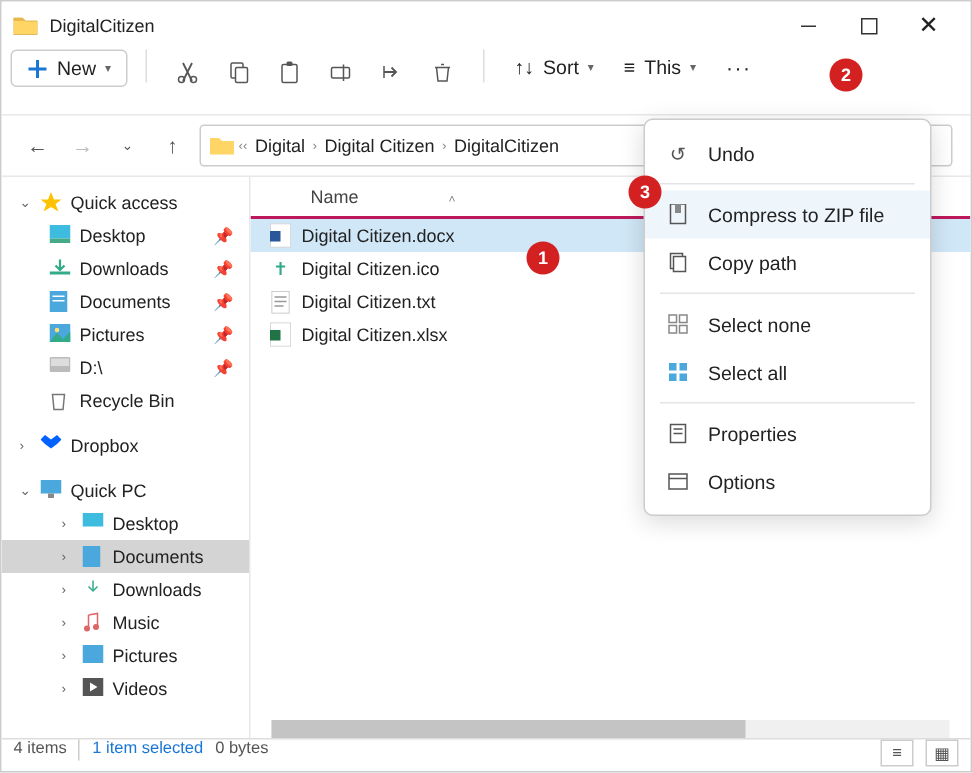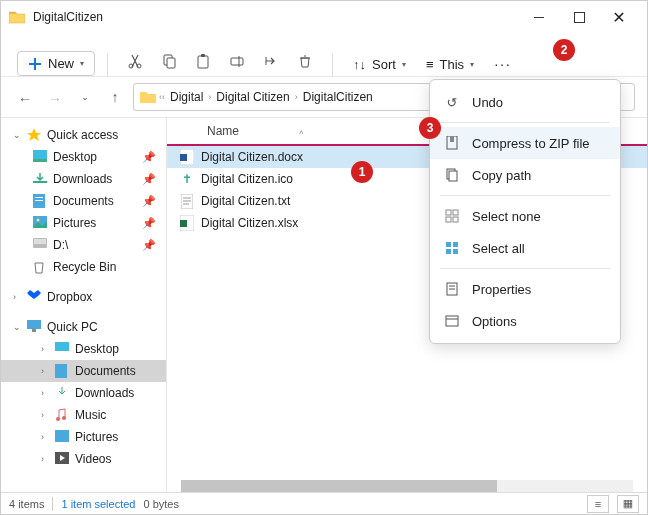--- a/index.html
+++ b/index.html
@@ -7,21 +7,21 @@
 
 .titlebar { height: 32px; display: flex; align-items: center; padding: 0 8px; background: #fff; }
 .titlebar .folder-ic { width: 16px; height: 14px; margin-right: 8px; display: inline-block; }
 .titlebar .title { flex: 1; font-size: 12px; }
 .winctrls { display: flex; }
 .winctrls div { width: 40px; height: 28px; display: flex; align-items: center; justify-content: center; font-size: 12px; }
 .winctrls .min::after { content: ""; width: 10px; border-top: 1px solid #333; }
 .winctrls .max::after { content: ""; width: 9px; height: 9px; border: 1px solid #333; }
 .winctrls .close { font-size: 16px; }
 
-.toolbar { height: 44px; display: flex; align-items: flex-end; padding: 0 16px; gap: 4px; background: #fff; border-bottom: 1px solid #e8e8e8; position: relative; }
+.toolbar { height: 44px; display: flex; align-items: flex-start; padding: 0 6px; gap: 4px; background: #fff; border-bottom: 1px solid #e8e8e8; position: relative; }
 .btn-new { display: flex; align-items: center; gap: 6px; border: 1px solid #ccc; border-radius: 4px; padding: 4px 10px; font-size: 13px; }
 .plus-ic { width: 14px; height: 14px; position: relative; }
 .plus-ic::before, .plus-ic::after { content: ""; position: absolute; background: #1976d2; }
 .plus-ic::before { width: 2px; height: 12px; left: 6px; top: 1px; }
 .plus-ic::after { width: 12px; height: 2px; left: 1px; top: 6px; }
 .tsep { width: 1px; height: 22px; background: #ddd; margin: 0 8px; }
 .ticon { width: 30px; height: 30px; display: flex; align-items: center; justify-content: center; color: #555; border-radius: 4px; }
 .sort-btn, .view-btn { display: flex; align-items: center; gap: 6px; padding: 4px 8px; font-size: 13px; }
 .chev-dn { font-size: 8px; color: #666; }
 .more-btn { padding: 4px 8px; font-size: 14px; letter-spacing: 1px; position: relative; }
@@ -59,21 +59,21 @@
 .mitem { display: flex; align-items: center; height: 32px; padding: 0 14px; font-size: 13px; gap: 12px; }
 .mitem.hover { background: #eef6fc; }
 .msep { height: 1px; background: #e4e4e4; margin: 4px 10px; }
 .mic { width: 16px; height: 16px; display: flex; align-items: center; justify-content: center; color: #555; flex-shrink: 0; font-size: 13px; }
 
 .badge { position: absolute; width: 22px; height: 22px; background: #d32020; border-radius: 50%; color: #fff; display: flex; align-items: center; justify-content: center; font-size: 12px; font-weight: bold; z-index: 200; }
 .b1 { left: 350px; top: 160px; }
 .b2 { left: 552px; top: 38px; }
 .b3 { left: 418px; top: 116px; }
 
-.statusbar { position: absolute; bottom: 0; left: 0; right: 0; height: 22px; border-top: 1px solid #ddd; display: flex; align-items: center; padding: 0 8px; font-size: 11px; color: #555; background: #fff; gap: 8px; }
+.statusbar { position: absolute; bottom: 0; left: 0; right: 0; height: 22px; border-top: 1px solid #ddd; display: flex; align-items: flex-start; padding: 0 8px; font-size: 11px; color: #555; background: #fff; gap: 8px; }
 .statusbar .sep { width: 1px; height: 14px; background: #ccc; }
 .statusbar .fill { flex: 1; }
 .sbic { width: 22px; height: 18px; border: 1px solid #ccc; display: flex; align-items: center; justify-content: center; }
 
 .hscroll { position: absolute; bottom: 22px; left: 180px; right: 14px; height: 12px; background: #f0f0f0; }
 .hscroll .thumb { position: absolute; left: 0; top: 0; width: 70%; height: 100%; background: #c4c4c4; }
 
 svg { display: block; }
 </style>
 </head>

